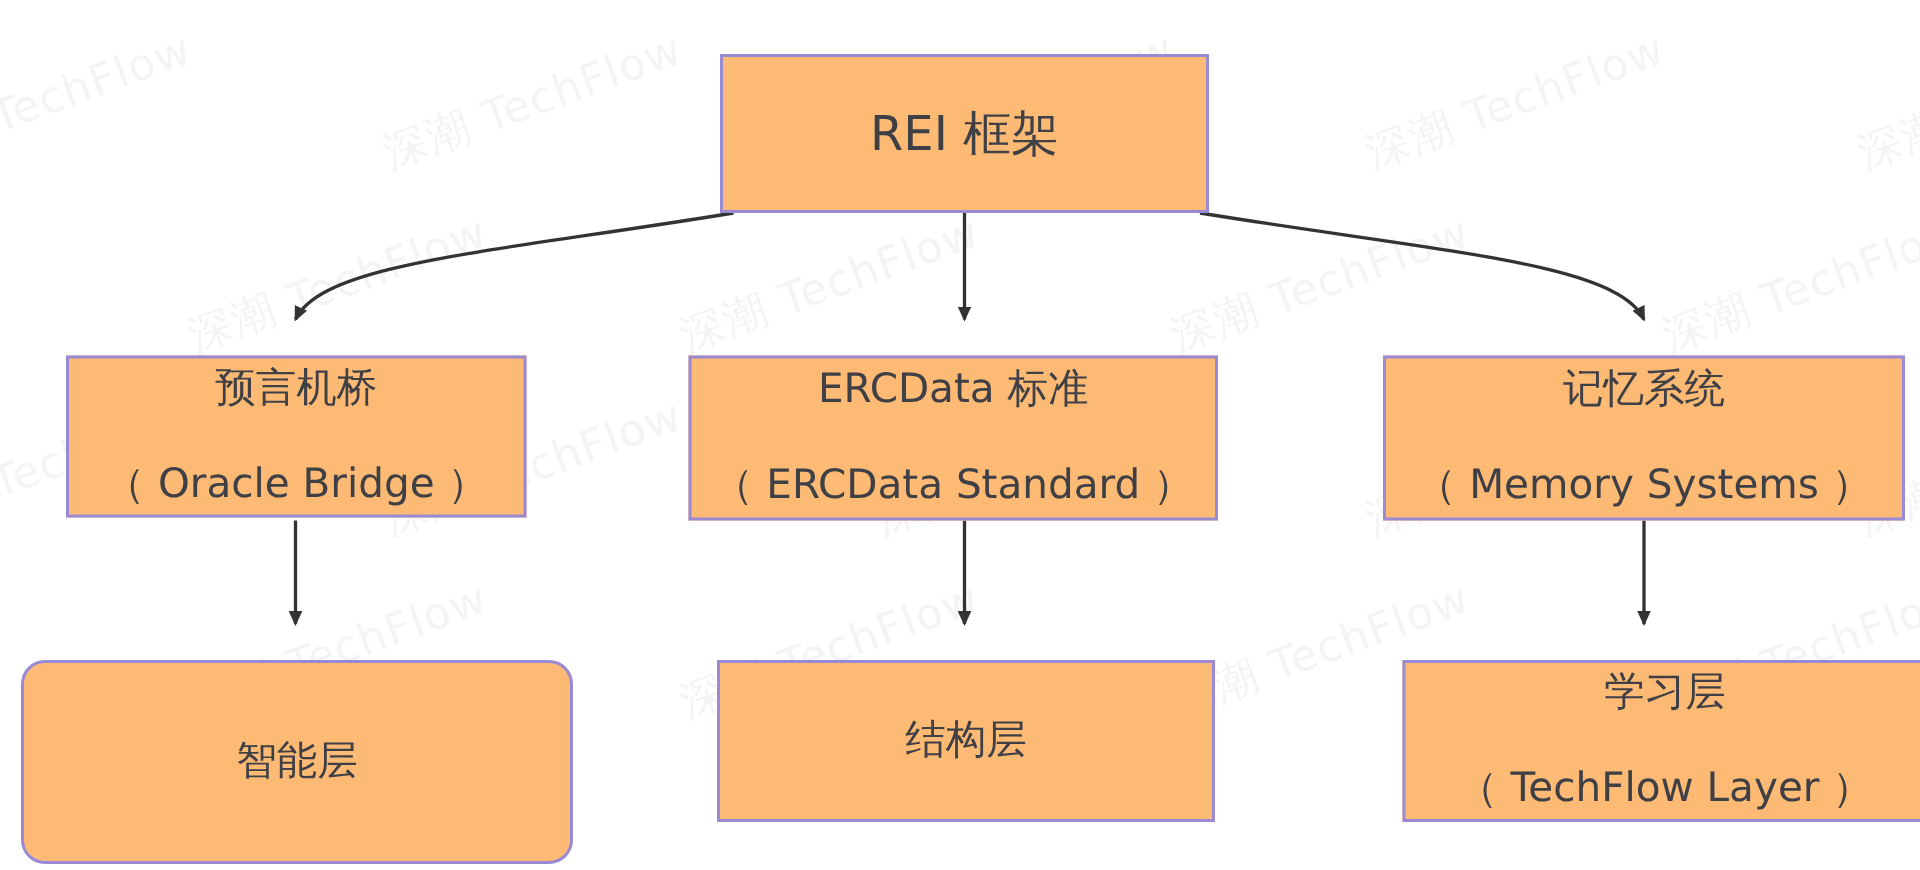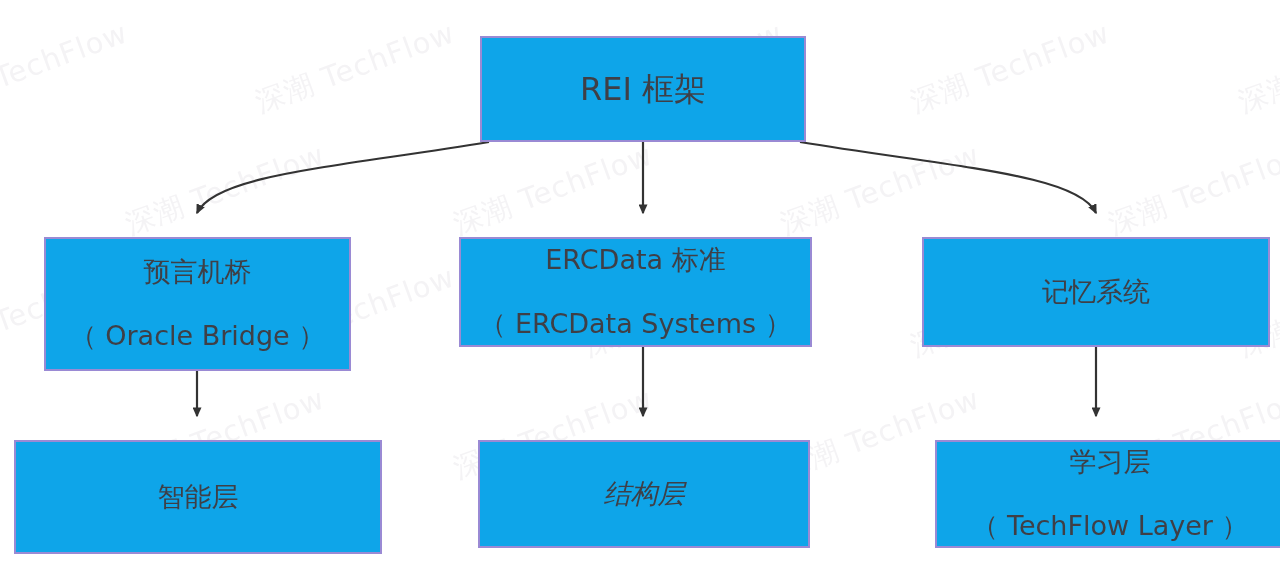--- a/index.html
+++ b/index.html
@@ -65,21 +65,21 @@
     left: 0;
     top: 0;
     width: 1280px;
     height: 580px;
     z-index: 3;
   }
 
   .node {
     position: absolute;
     box-sizing: border-box;
-    background: #0ea5e9;
+    background: #fdba74;
     border: 2px solid #9a8ad4;
     display: flex;
     flex-direction: column;
     align-items: center;
     justify-content: center;
     color: #3f3f46;
     text-align: center;
     line-height: 1.28;
   }
   .node .line1 {
@@ -92,25 +92,25 @@
     font-family: "DejaVu Sans", "Liberation Sans", sans-serif;
     white-space: nowrap;
     margin-top: 29px;
   }
   .node.single .line1 {
     font-size: 32px;
   }
 
   
   #node-root      { left: 480px; top: 36px;  width: 326px; height: 106px; }
-  #node-oracle    { left: 44px;  top: 237px; width: 307px; height: 134px; }
+  #node-oracle    { left: 44px;  top: 237px; width: 307px; height: 108px; }
   #node-ercdata   { left: 459px; top: 237px; width: 353px; height: 110px; }
   #node-memory    { left: 922px; top: 237px; width: 348px; height: 110px; }
-  #node-intel     { left: 14px;  top: 440px; width: 368px; height: 114px; }
-  #node-structure { left: 478px; top: 440px; width: 332px; height: 108px; font-style: italic; }
+  #node-intel     { left: 14px;  top: 440px; width: 368px; height: 136px; border-radius: 16px; }
+  #node-structure { left: 478px; top: 440px; width: 332px; height: 108px; }
   #node-learning  { left: 935px; top: 440px; width: 350px; height: 108px; }
 </style>
 </head>
 <body>
 
 <div id="canvas">
 
   <div id="watermark-layer">
       <div class="wm-row" style="margin-left: 130px;"><span class="wm">深潮 TechFlow</span><span class="wm">深潮 TechFlow</span><span class="wm">深潮 TechFlow</span><span class="wm">深潮 TechFlow</span><span class="wm">深潮 TechFlow</span></div>
       <div class="wm-row" style="margin-left: 0px;"><span class="wm">深潮 TechFlow</span><span class="wm">深潮 TechFlow</span><span class="wm">深潮 TechFlow</span><span class="wm">深潮 TechFlow</span><span class="wm">深潮 TechFlow</span></div>
@@ -146,25 +146,26 @@
       <div class="line1">REI 框架</div>
     </div>
 
     <div id="node-oracle" class="node">
       <div class="line1">预言机桥</div>
       <div class="line2">（ Oracle Bridge ）</div>
     </div>
 
     <div id="node-ercdata" class="node">
       <div class="line1">ERCData 标准</div>
-      <div class="line2">（ ERCData Systems ）</div>
+      <div class="line2">（ ERCData Standard ）</div>
     </div>
 
     <div id="node-memory" class="node">
       <div class="line1">记忆系统</div>
+      <div class="line2">（ Memory Systems ）</div>
     </div>
 
     <div id="node-intel" class="node">
       <div class="line1">智能层</div>
     </div>
 
     <div id="node-structure" class="node">
       <div class="line1">结构层</div>
     </div>
 

